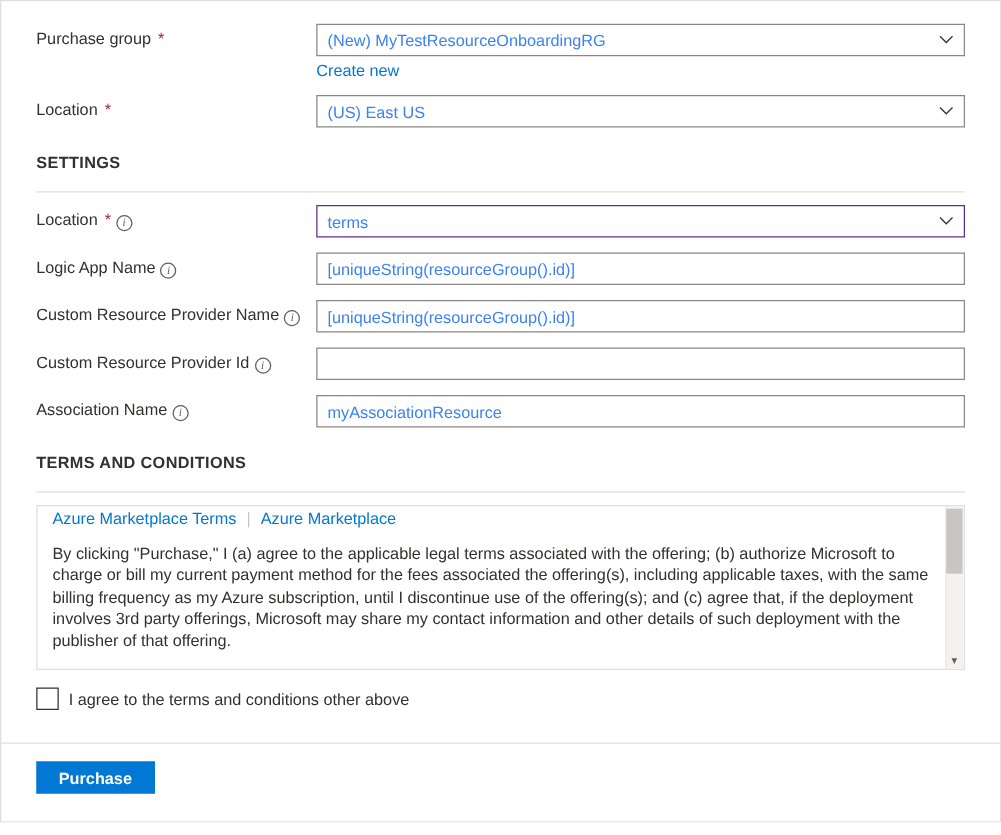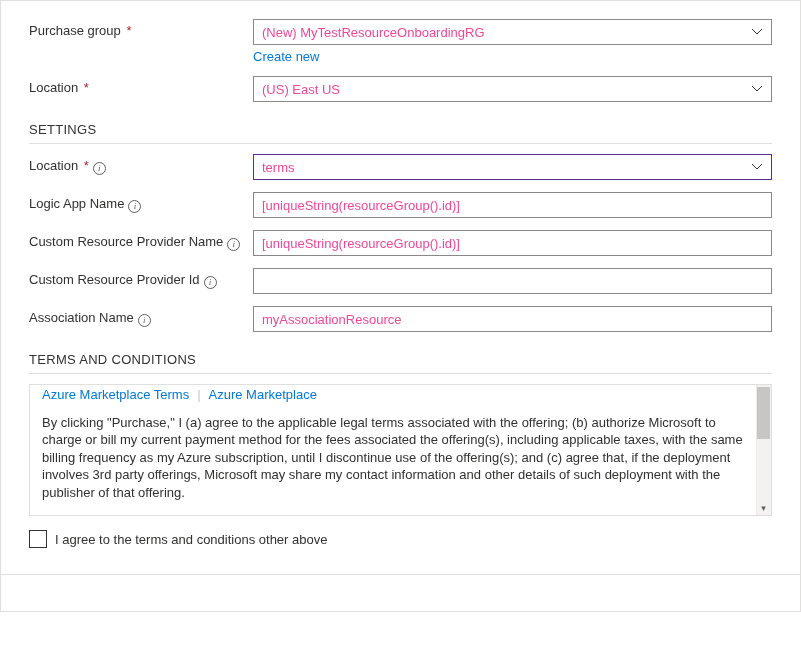--- a/index.html
+++ b/index.html
@@ -50,46 +50,46 @@
   .select, .input {
     width: 100%;
     height: 26px;
     border: 1px solid #8a8886;
     background: #fff;
     font-size: 13px;
     padding: 0 28px 0 8px;
     position: relative;
     display: flex;
     align-items: center;
-    color: #ec4899;
+    color: #3b82f6;
   }
   .select.active { border-color: #5c2d91; }
   .select .chev {
     position: absolute;
     right: 8px;
     top: 50%;
     transform: translateY(-50%);
     pointer-events: none;
   }
   .chev svg { display: block; }
   .link {
     color: #0078d4;
     font-size: 13px;
     cursor: pointer;
     margin-top: 4px;
     display: inline-block;
     text-align: center;
   }
   .section-head {
-    font-weight: 400;
+    font-weight: 700;
     font-size: 13px;
     letter-spacing: .3px;
     margin: 20px 0 10px 0;
     border-bottom: 1px solid #e1dfdd;
-    padding-bottom: 6px;
+    padding-bottom: 16px;
   }
   .terms-box {
     border: 1px solid #e1dfdd;
     position: relative;
     padding: 1px 22px 14px 12px;
     font-size: 13px;
     line-height: 1.35;
     color: #323130;
   }
   .terms-scroll-track {
@@ -275,14 +275,15 @@
     </div>
   </div>
 
   <div class="agree-row">
     <span class="cb"></span>
     <span>I agree to the terms and conditions other above</span>
   </div>
 
   <hr class="hr">
 
+  <button class="btn-primary">Purchase</button>
 
 </div>
 
 </body></html>

